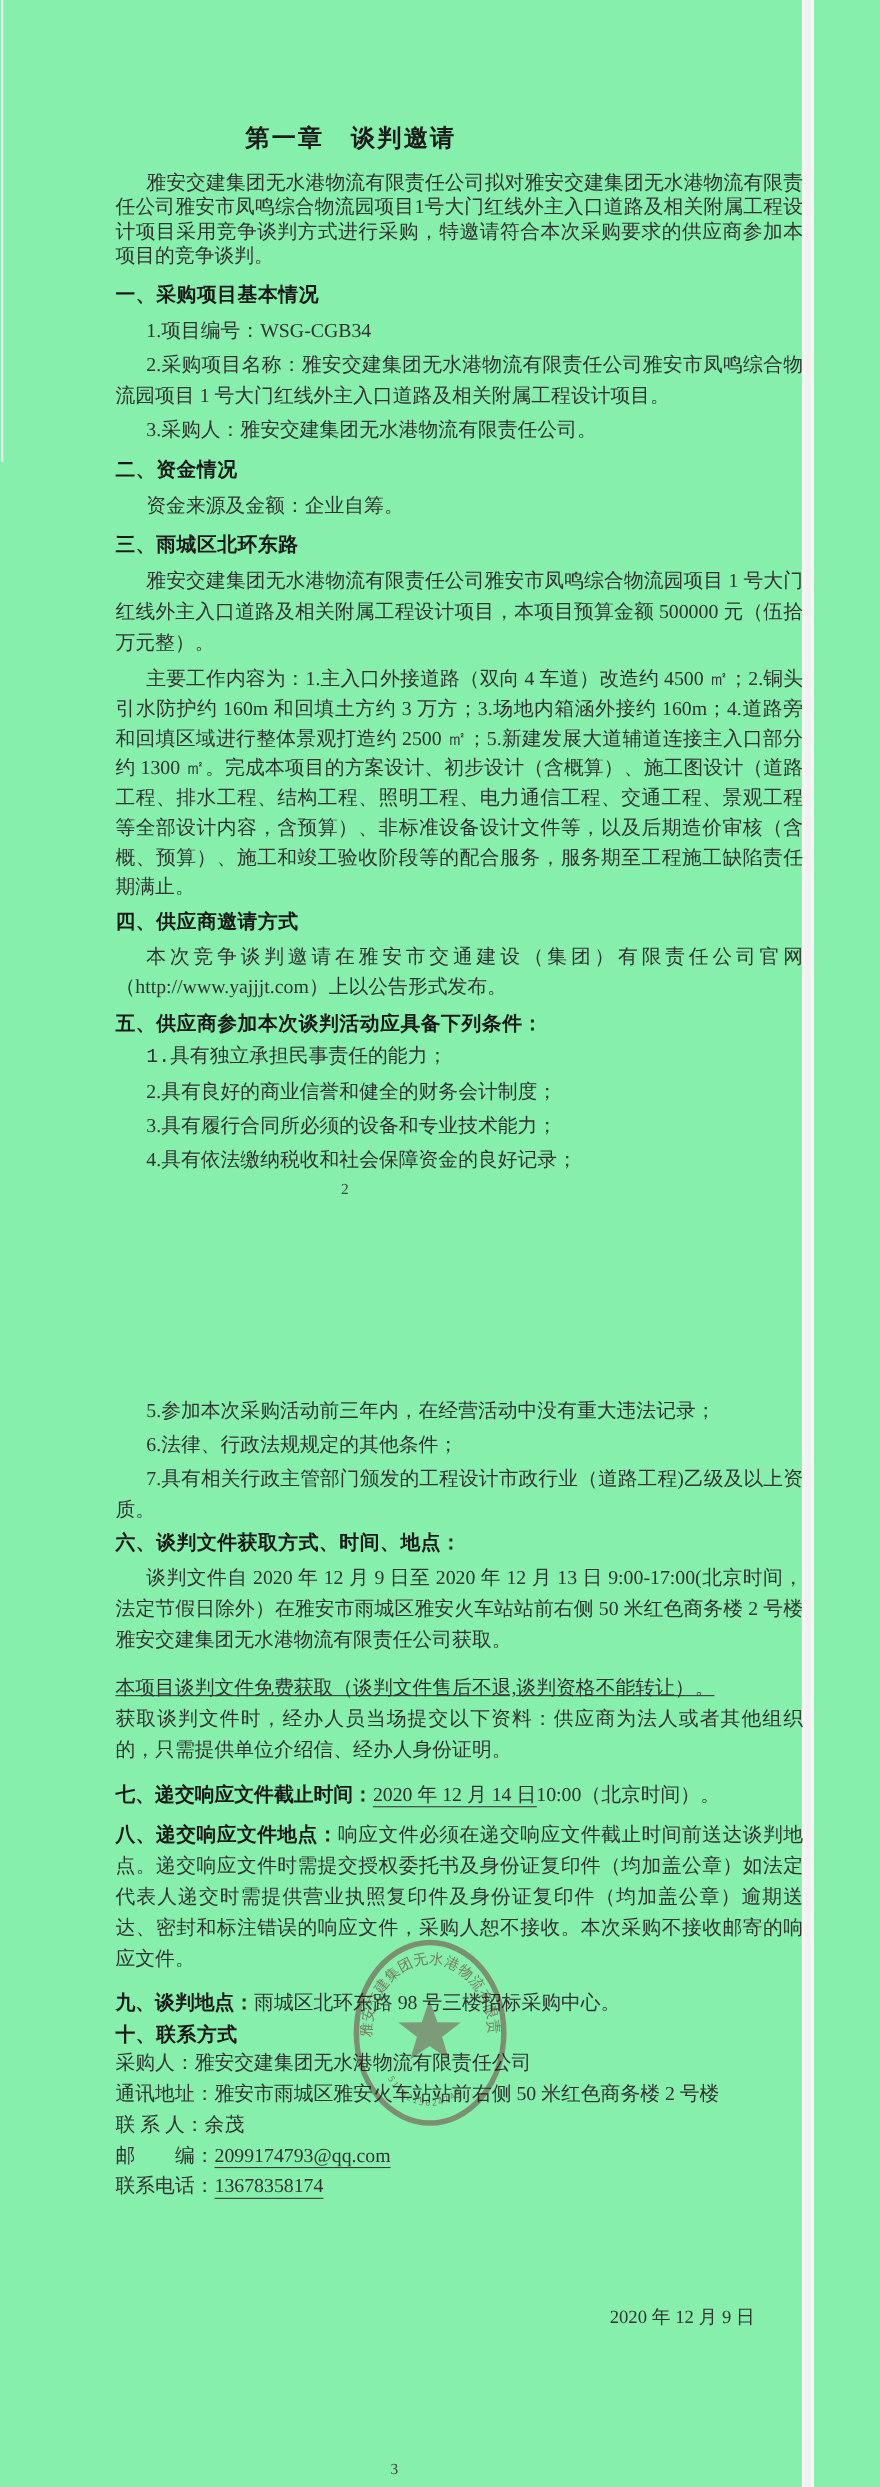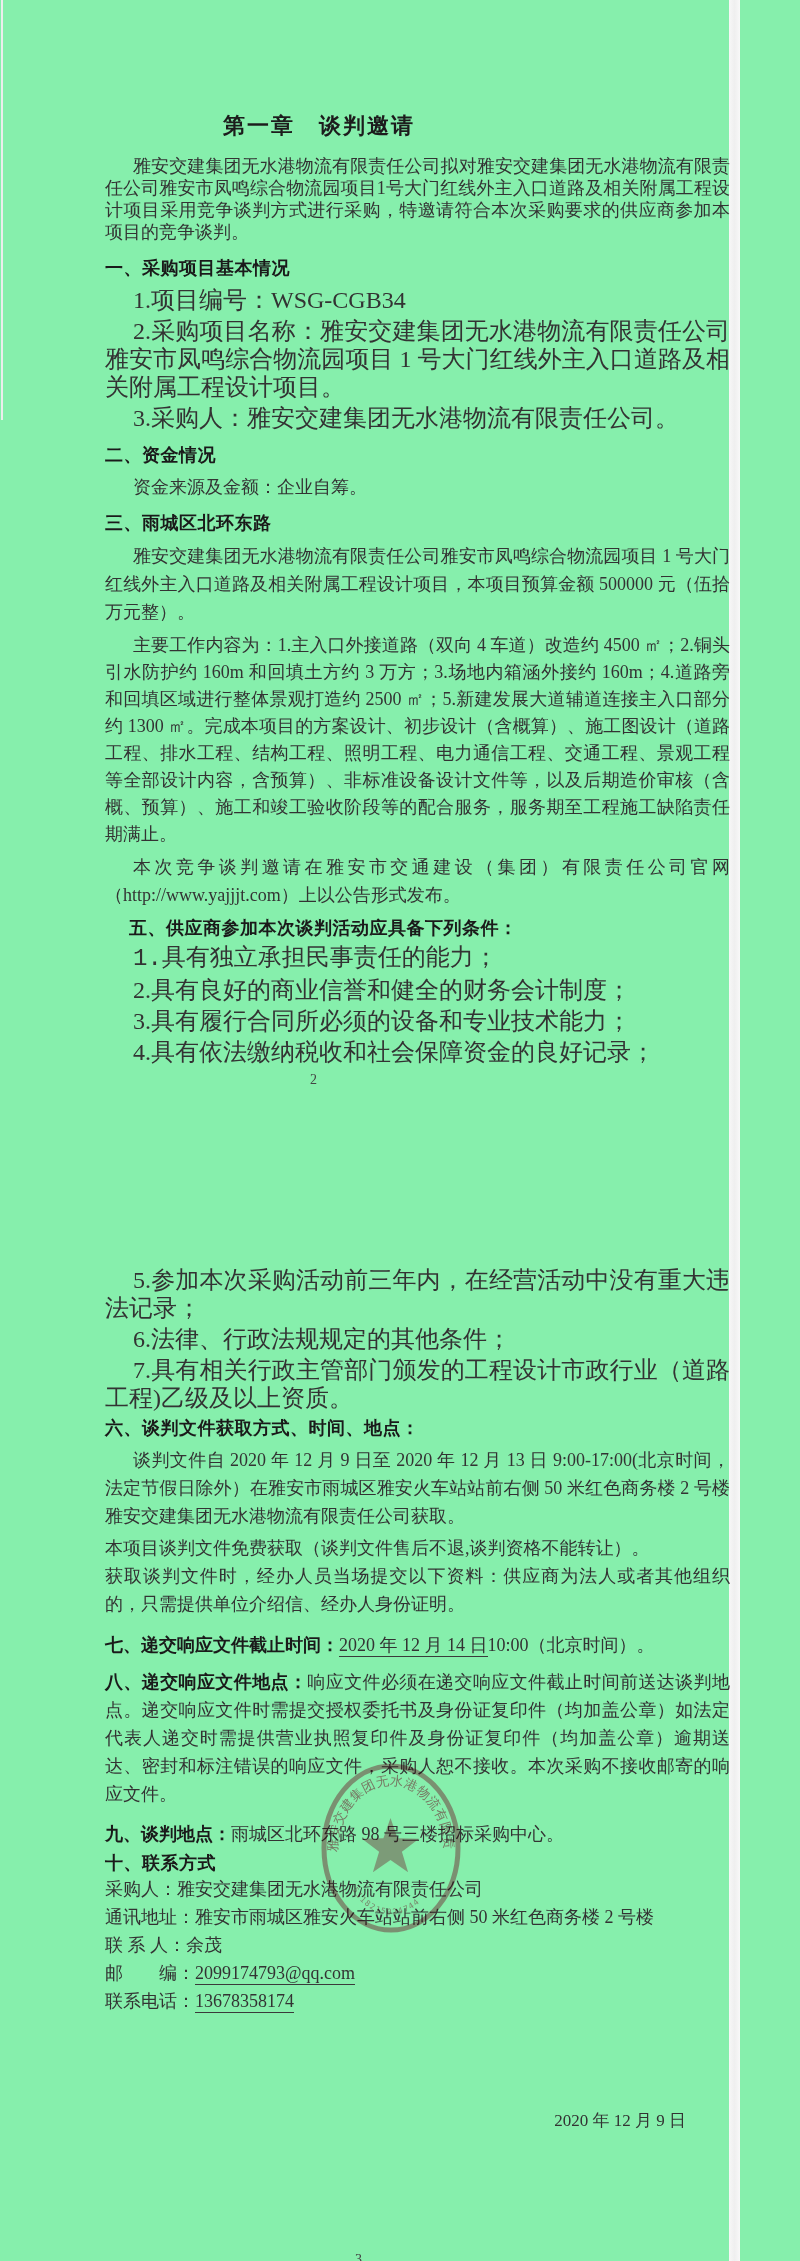--- a/index.html
+++ b/index.html
@@ -31,21 +31,21 @@
   .para{
     font-size:18px;line-height:28px;text-align:justify;color:#333;
   }
   .intro{line-height:22px;margin-top:15px;}
   .ind{text-indent:28px;}
   .h2{
     font-size:18px;font-weight:bold;color:#1a1a1a;line-height:24px;
     letter-spacing:0.5px;
   }
   .mt-sec{margin-top:12px;}
-  .item{font-size:24px;line-height:28px;text-indent:28px;text-align:justify;margin-top:3px;}
+  .item{font-size:18px;line-height:28px;text-indent:28px;text-align:justify;margin-top:3px;}
   .bold{font-weight:bold;color:#1a1a1a;}
   .ul{border-bottom:1.5px solid #3a3a3a;padding-bottom:1px;}
   .pagenum{font-size:14px;color:#444;line-height:20px;}
   .pagenum-2{margin-top:4px;padding-left:205px;}
   .pagenum-3{margin-top:118px;padding-left:250px;}
   .contact-line{font-size:18px;line-height:28px;}
   .date-line{
     font-size:17px;color:#333;margin-top:94px;text-align:right;padding-right:44px;
   }
   .stamp{
@@ -72,37 +72,38 @@
     <p class="item">2.采购项目名称：雅安交建集团无水港物流有限责任公司雅安市凤鸣综合物流园项目 1 号大门红线外主入口道路及相关附属工程设计项目。</p>
     <p class="item">3.采购人：雅安交建集团无水港物流有限责任公司。</p>
 
     <p class="h2" style="margin-top:11px;">二、资金情况</p>
     <p class="para ind" style="margin-top:6px;">资金来源及金额：企业自筹。</p>
 
     <p class="h2" style="margin-top:10px;">三、雨城区北环东路</p>
     <p class="para ind" style="margin-top:7px;">雅安交建集团无水港物流有限责任公司雅安市凤鸣综合物流园项目 1 号大门红线外主入口道路及相关附属工程设计项目，本项目预算金额 500000 元（伍拾万元整）。</p>
     <p class="para ind" style="margin-top:6px;line-height:27px;">主要工作内容为：1.主入口外接道路（双向 4 车道）改造约 4500 ㎡；2.铜头引水防护约 160m 和回填土方约 3 万方；3.场地内箱涵外接约 160m；4.道路旁和回填区域进行整体景观打造约 2500 ㎡；5.新建发展大道辅道连接主入口部分约 1300 ㎡。完成本项目的方案设计、初步设计（含概算）、施工图设计（道路工程、排水工程、结构工程、照明工程、电力通信工程、交通工程、景观工程等全部设计内容，含预算）、非标准设备设计文件等，以及后期造价审核（含概、预算）、施工和竣工验收阶段等的配合服务，服务期至工程施工缺陷责任期满止。</p>
 
+    <p class="h2" style="margin-top:6px;">四、供应商邀请方式</p>
     <p class="para ind" style="margin-top:5px;">本次竞争谈判邀请在雅安市交通建设（集团）有限责任公司官网（http://www.yajjjt.com）上以公告形式发布。</p>
 
-    <p class="h2" style="margin-top:7px;margin-left:24px;">五、供应商参加本次谈判活动应具备下列条件：</p>
+    <p class="h2" style="margin-top:7px;">五、供应商参加本次谈判活动应具备下列条件：</p>
     <p class="item" style="margin-top:5px;font-family:Liberation Mono, monospace;">1.具有独立承担民事责任的能力；</p>
     <p class="item">2.具有良好的商业信誉和健全的财务会计制度；</p>
     <p class="item">3.具有履行合同所必须的设备和专业技术能力；</p>
     <p class="item">4.具有依法缴纳税收和社会保障资金的良好记录；</p>
 
     <p class="pagenum pagenum-2">2</p>
 
     <p class="item" style="margin-top:176px;">5.参加本次采购活动前三年内，在经营活动中没有重大违法记录；</p>
     <p class="item">6.法律、行政法规规定的其他条件；</p>
     <p class="item">7.具有相关行政主管部门颁发的工程设计市政行业（道路工程)乙级及以上资质。</p>
 
     <p class="h2" style="margin-top:4px;">六、谈判文件获取方式、时间、地点：</p>
     <p class="para ind" style="margin-top:6px;">谈判文件自 2020 年 12 月 9 日至 2020 年 12 月 13 日 9:00-17:00(北京时间，法定节假日除外）在雅安市雨城区雅安火车站站前右侧 50 米红色商务楼 2 号楼雅安交建集团无水港物流有限责任公司获取。</p>
-    <p class="para" style="margin-top:4px;">本项目谈判文件免费获取（谈判文件售后不退,谈判资格不能转让）。</p>
+    <p class="para" style="margin-top:16px;text-decoration:underline;">本项目谈判文件免费获取（谈判文件售后不退,谈判资格不能转让）。</p>
     <p class="para">获取谈判文件时，经办人员当场提交以下资料：供应商为法人或者其他组织的，只需提供单位介绍信、经办人身份证明。</p>
 
     <p class="para" style="margin-top:13px;">
       <span class="bold">七、递交响应文件截止时间：</span><span class="ul">2020 年 12 月 14 日</span><span>10:00（北京时间）。</span>
     </p>
 
     <p class="para" style="margin-top:9px;">
       <span class="bold">八、递交响应文件地点：</span><span>响应文件必须在递交响应文件截止时间前送达谈判地点。递交响应文件时需提交授权委托书及身份证复印件（均加盖公章）如法定代表人递交时需提供营业执照复印件及身份证复印件（均加盖公章）逾期送达、密封和标注错误的响应文件，采购人恕不接收。本次采购不接收邮寄的响应文件。</span>
     </p>
 

